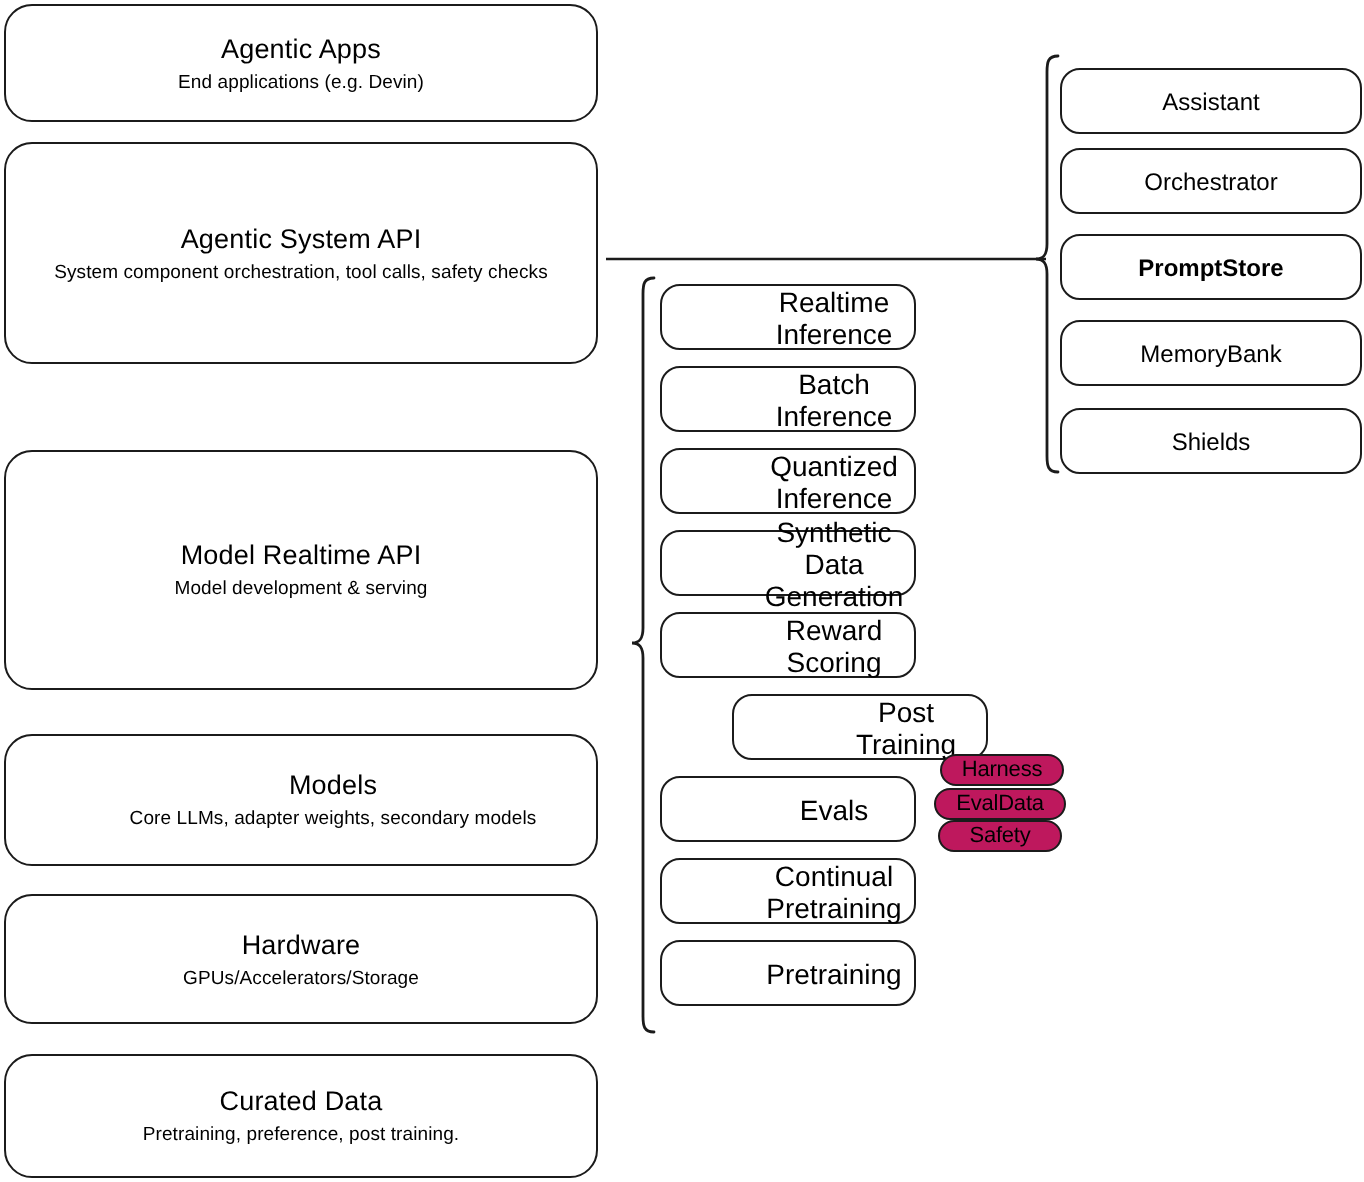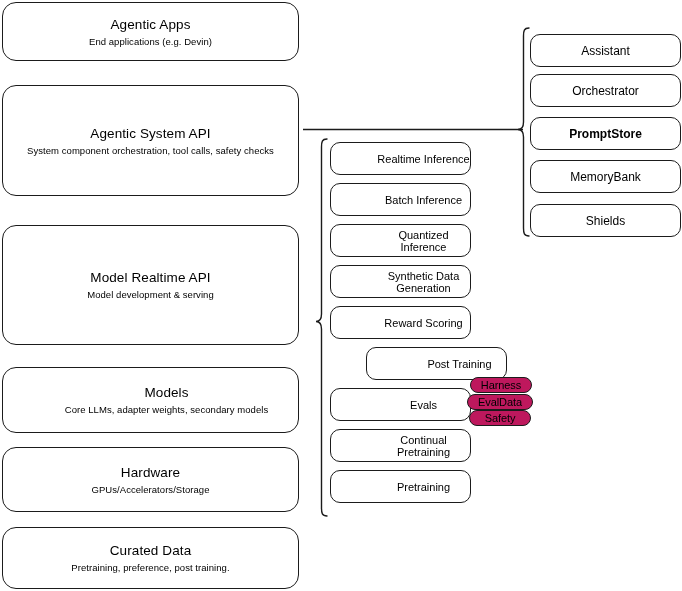--- a/index.html
+++ b/index.html
@@ -51,24 +51,24 @@
   .layer-sub {
     font-size: 9.5px;
     line-height: 13px;
     margin-top: 2px;
     letter-spacing: 0.05px;
   }
 
   
   .cap-box {
     left: 330px;
-    width: 141px;
+    width: 128px;
     height: 33px;
     border-radius: 10px;
-    font-size: 11px;
+    font-size: 14px;
     padding-left: 46px;
   }
 
   
   .comp-box {
     left: 530px;
     width: 151px;
     height: 33px;
     border-radius: 10px;
     font-size: 12px;
@@ -111,21 +111,21 @@
 </head>
 <body>
 
 <div id="canvas">
 
   <div class="box layer-box" style="top:2px;height:59px;">
     <div class="layer-title">Agentic Apps</div>
     <div class="layer-sub">End applications (e.g. Devin)</div>
   </div>
 
-  <div class="box layer-box" style="top:85px;height:111px;">
+  <div class="box layer-box" style="top:71px;height:111px;">
     <div class="layer-title">Agentic System API</div>
     <div class="layer-sub">System component orchestration, tool calls, safety checks</div>
   </div>
 
   <div class="box layer-box" style="top:225px;height:120px;">
     <div class="layer-title">Model Realtime API</div>
     <div class="layer-sub">Model development &amp; serving</div>
   </div>
 
   <div class="box layer-box" style="top:367px;height:66px;padding-left:32px;">

